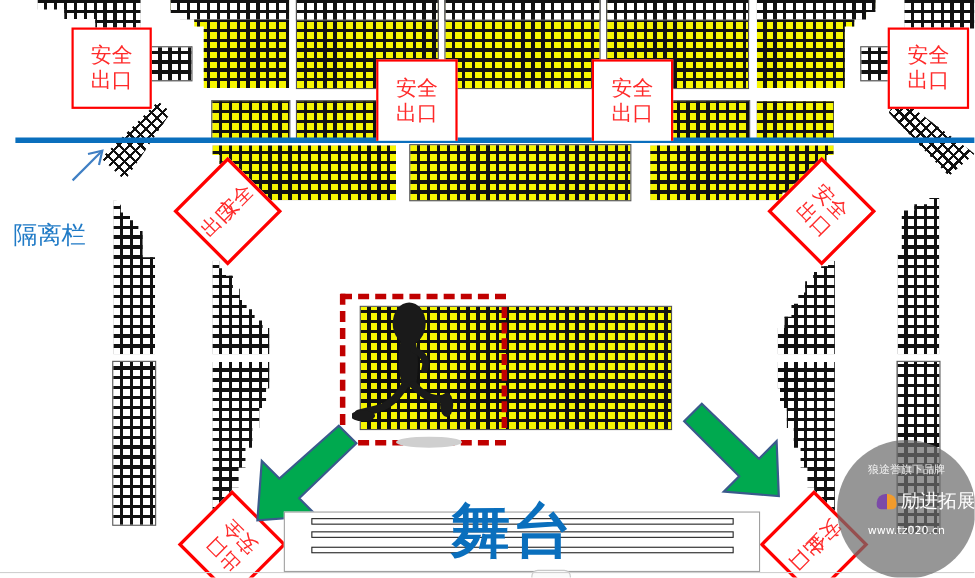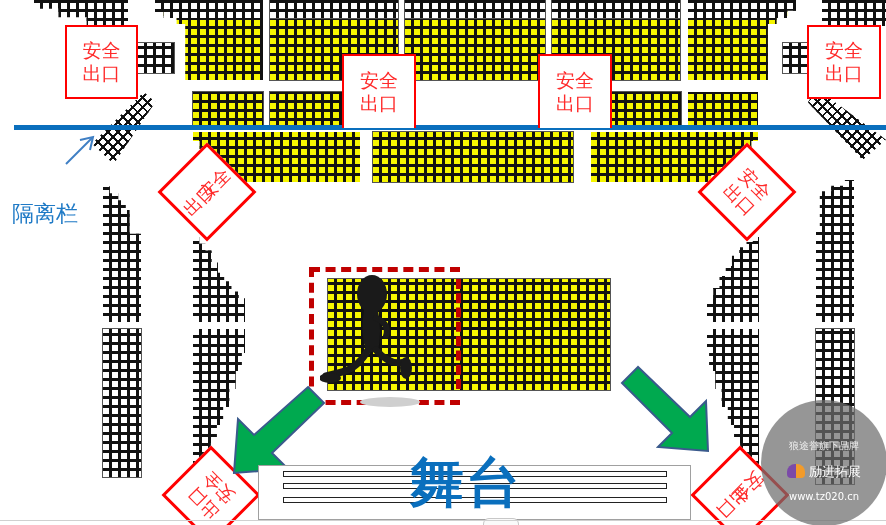--- a/index.html
+++ b/index.html
@@ -43,22 +43,22 @@
   .dash-v { width:0; border-left:5px dashed #c00000; }
   .stage {
     border:1px solid #a0a0a0; background:#fff; box-sizing:border-box;
   }
   .stage-line { height:6px; border:1px solid #222; background:#fff; box-sizing:border-box; }
   .stage-label { color:#0a6fbd; font-weight:bold; font-size:54px; line-height:60px; letter-spacing:2px; font-family:Liberation Serif, serif; }
   .watermark {
     width:126px; height:126px; border-radius:50%;
     background:rgba(110,110,110,0.72); color:#fff; text-align:center;
   }
-  .watermark .top { font-size:10px; margin-top:39px; opacity:0.85; }
-  .watermark .brand { font-size:13px; margin-top:10px; }
+  .watermark .top { font-size:10px; margin-top:20px; opacity:0.85; }
+  .watermark .brand { font-size:17px; margin-top:10px;text-align:right; }
   .watermark .url { font-size:10px; margin-top:10px; }
 </style>
 </head>
 <body>
 
 <div class="abs grid-w" style="left:34px;top:0;width:94px;height:36px;clip-path:polygon(0 0,100% 0,100% 100%,76% 100%,76% 72%,56% 72%,56% 48%,26% 48%,26% 24%,0 24%);"></div>
 <div class="abs grid-w" style="left:129px;top:43px;width:45px;height:30px;"></div>
 
 <div class="abs grid-y" style="left:155px;top:0;width:108px;height:80px;clip-path:polygon(0 0,100% 0,100% 100%,28% 100%,28% 30%,20% 30%,20% 20%,8% 20%,8% 12%,0 12%);"></div>
 <div class="abs grid-w" style="left:155px;top:0;width:108px;height:18px;clip-path:polygon(0 0,100% 0,100% 100%,8% 100%,8% 66%,0 66%);"></div>

